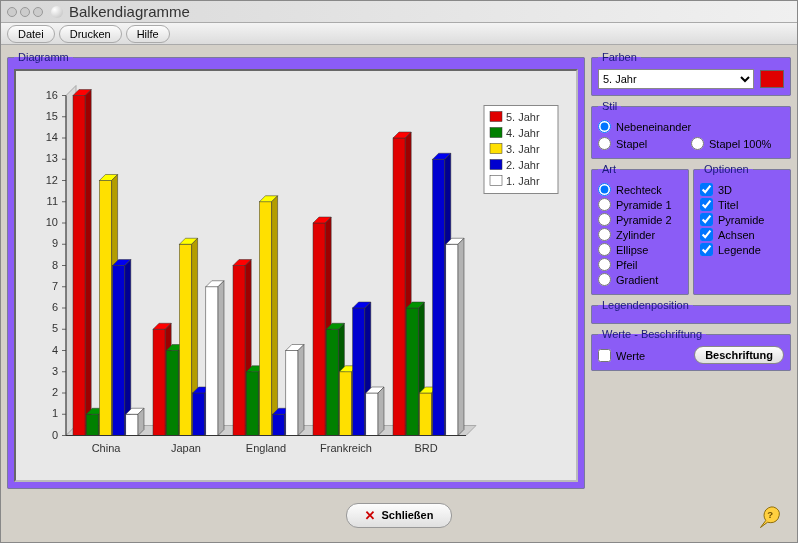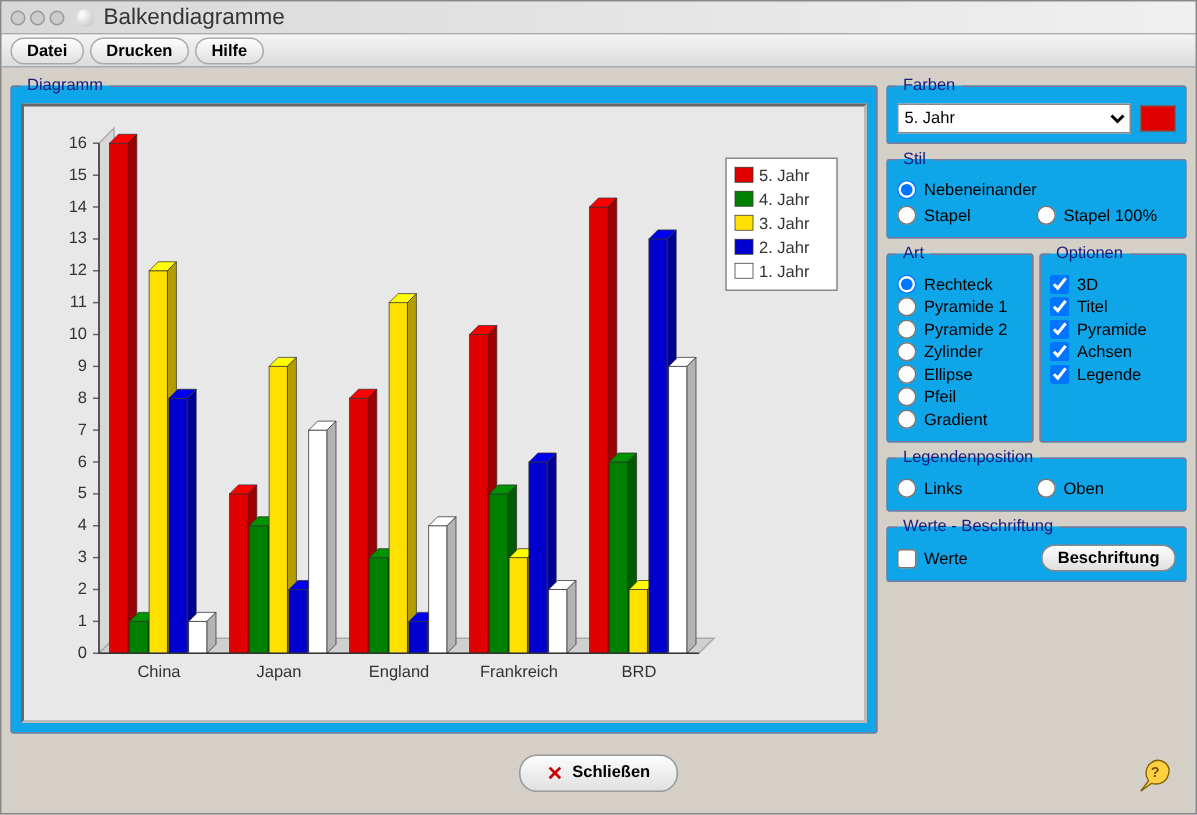--- a/index.html
+++ b/index.html
@@ -5,25 +5,25 @@
   * { box-sizing: border-box; margin: 0; padding: 0; font-family: Tahoma, Arial, sans-serif; font-size: 11px; }
   body { background: #d4d0c8; width: 798px; height: 543px; overflow: hidden; border: 1px solid #888; }
   
   .titlebar { height: 22px; background: linear-gradient(to right, #d8d8d8, #f0f0f0); display: flex; align-items: center; padding: 0 6px; border-bottom: 1px solid #aaa; }
   .titlebar .dots { display: flex; gap: 3px; margin-right: 8px; }
   .titlebar .dot { width: 10px; height: 10px; border-radius: 50%; background: #ccc; border: 1px solid #999; }
   .titlebar .sphere { width: 12px; height: 12px; border-radius: 50%; background: radial-gradient(circle at 30% 30%, #fff, #bbb); margin-right: 6px; }
   .titlebar .title { color: #333; font-size: 15px; }
   
   .menubar { height: 22px; background: linear-gradient(#f4f4f4, #dcdcdc); display: flex; align-items: center; padding: 2px 6px; gap: 4px; border-bottom: 1px solid #aaa; }
-  .menubtn { padding: 2px 10px; border: 1px solid #aaa; border-radius: 10px; background: linear-gradient(#fdfdfd,#e0e0e0); cursor: pointer; font-weight: bold; }
+  .menubtn { padding: 2px 10px; border: 1px solid #aaa; border-radius: 10px; background: linear-gradient(#fdfdfd,#e0e0e0); cursor: pointer; }
   
   .content { display: flex; padding: 6px; gap: 6px; height: 450px; }
   
-  fieldset { border: 1px solid #7a7a9a; border-radius: 2px; padding: 6px; background: #0ea5e9; position: relative; }
+  fieldset { border: 1px solid #7a7a9a; border-radius: 2px; padding: 6px; background: #8b5cf6; position: relative; }
   fieldset > legend { color: #1a1a7a; padding: 0 4px; font-size: 11px; }
   
   .left-panel { flex: 1; display: flex; flex-direction: column; }
   .chart-fieldset { flex: 1; display: flex; }
   .chart-holder { flex: 1; background: #e8e8e8; border: 2px inset #bbb; position: relative; }
   svg.chart { width: 100%; height: 100%; display: block; }
   
   .right-panel { width: 200px; display: flex; flex-direction: column; gap: 4px; }
   .right-panel fieldset { margin: 0; }
   
@@ -290,30 +290,20 @@
           </label>
         <label class="check">
             <input type="checkbox" checked="" style="">
             <span>Legende</span>
           </label>
       </fieldset>
     </div>
 
     <fieldset>
       <legend>Legendenposition</legend>
-      <div class="row2">
-        <label class="radio">
-            <input type="radio" name="lp" style="">
-            <span>Links</span>
-          </label>
-        <label class="radio">
-            <input type="radio" name="lp" style="">
-            <span>Oben</span>
-          </label>
-      </div>
     </fieldset>
 
     <fieldset>
       <legend>Werte - Beschriftung</legend>
       <div class="werte-row">
         <label class="check">
             <input type="checkbox" style="">
             <span>Werte</span>
           </label>
         <button class="btn-small">Beschriftung</button>

